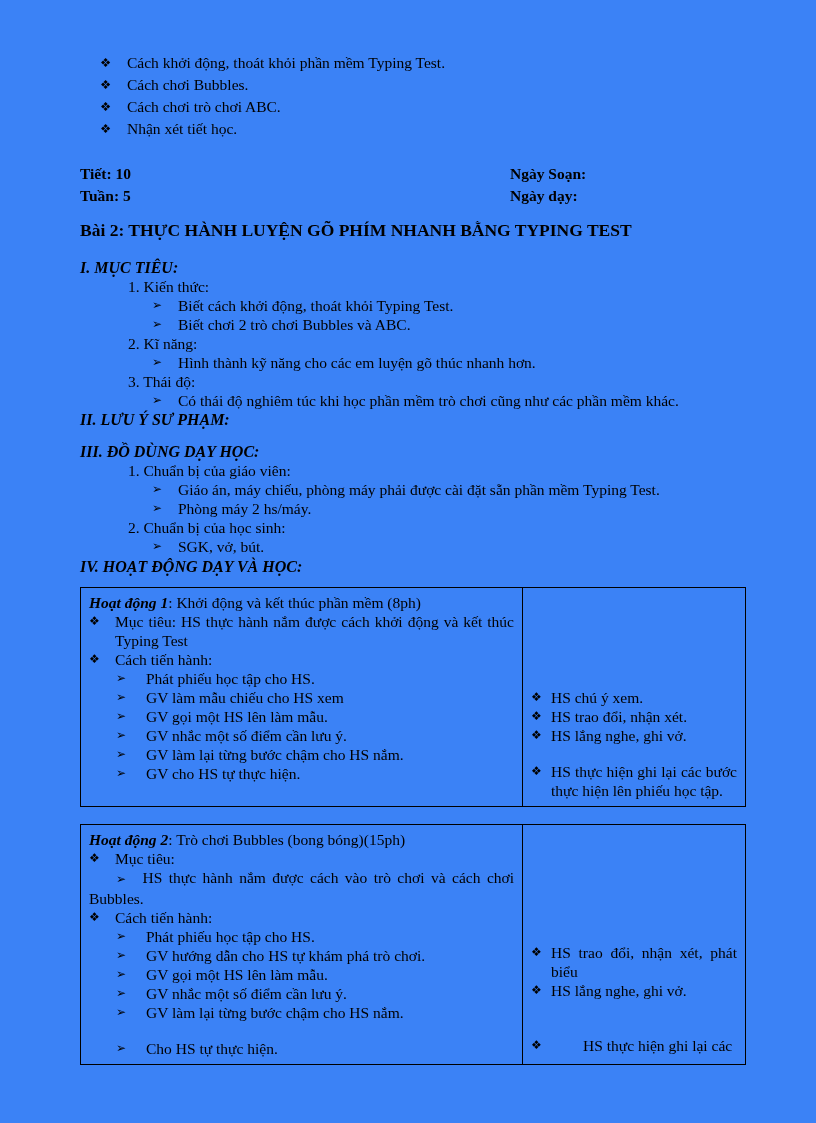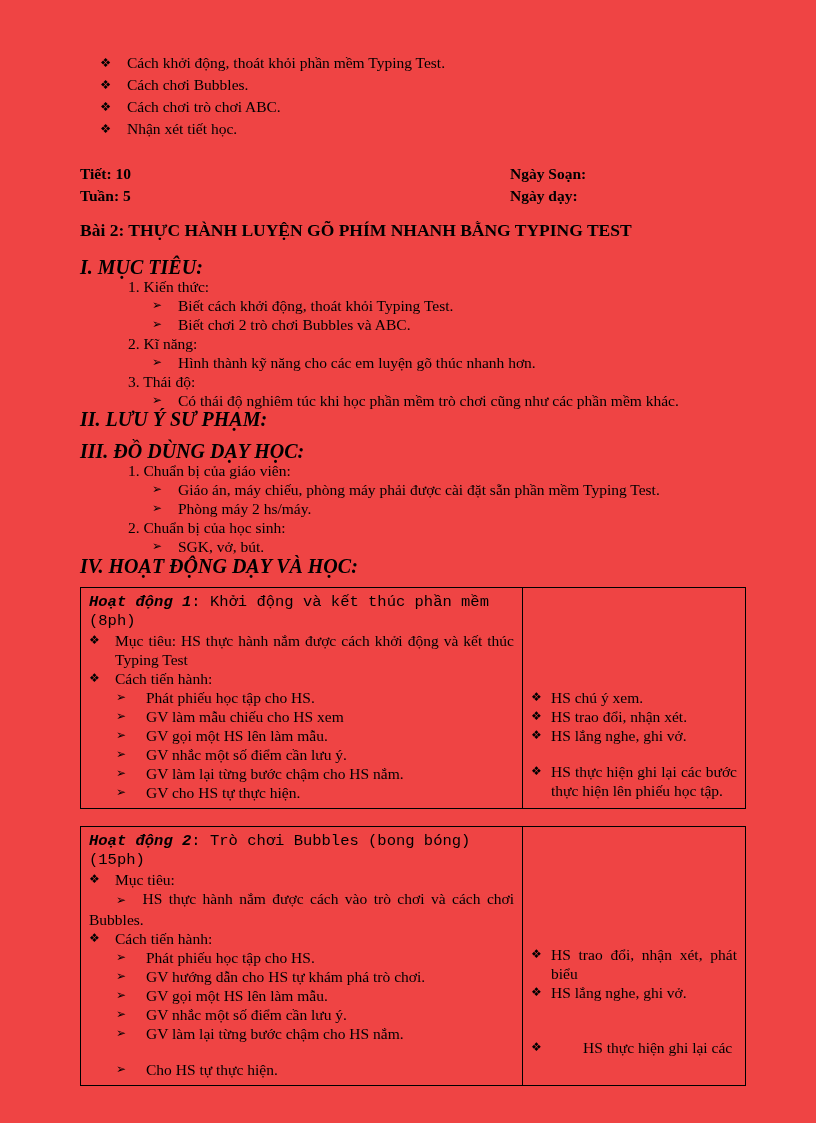--- a/index.html
+++ b/index.html
@@ -7,60 +7,60 @@
     width:816px;height:1123px;
     color:#000;
     font-family:"Liberation Serif","DejaVu Serif",serif;
     font-size:15.5px;
   }
   .page{
     box-sizing:border-box;
     width:816px;height:1123px;
     padding:52px 71px 0 80px;
     overflow:hidden;
-    background:#ef4444;
+    background:#3b82f6;
   }
   
   .li{display:flex;line-height:19px;text-align:justify;}
   .glyph{flex:0 0 auto;font-family:"DejaVu Sans",sans-serif;font-size:12px;line-height:inherit;}
   .diamond>.glyph::before{content:"\2756";}
   .arrow>.glyph::before{content:"\27A2";}
   .txt{flex:1 1 auto;}
 
   
   .toplist .li{line-height:22px;margin-left:20px;text-align:left;}
   .toplist .glyph{width:27px;font-size:12.5px;}
 
   
   .meta{display:flex;font-weight:bold;margin-top:23px;line-height:22px;}
   .meta-col-left{width:430px;}
 
   
   .title{margin-top:10px;font-weight:bold;font-size:17.5px;line-height:26px;}
 
   
-  .h{font-weight:bold;font-style:italic;font-size:20px;line-height:19px;}
+  .h{font-weight:bold;font-style:italic;font-size:16px;line-height:19px;}
   .h-i{margin-top:15px;}
   .h-iii{margin-top:13px;}
   .h-iv{margin-top:1px;}
 
   
   .main-list .li{text-align:left;}
   .main-list .li.num{margin-left:48px;}
   .main-list .li.arrow{margin-left:72px;}
   .main-list .arrow>.glyph{width:26px;}
 
   
   .acttable{border-collapse:collapse;width:665px;table-layout:fixed;}
   .t1{margin-top:11px;}
   .t2{margin-top:17px;}
   .acttable td{border:1.5px solid #000;vertical-align:top;padding:5px 8px 6px 8px;}
   .c-left{width:442px;}
   .c-right{width:223px;}
-  .act-head{line-height:19px;font-family:Liberation Mono, monospace;}
+  .act-head{line-height:19px;}
   .act-bold{font-weight:bold;font-style:italic;}
   .cell .li.diamond>.glyph{width:26px;}
   .cell .li.arrow{margin-left:27px;}
   .cell .li.arrow>.glyph{width:30px;}
   .right-cell .li.diamond>.glyph{width:20px;}
   .right-cell.pad1{padding-top:100px;}
   .right-cell.pad2{padding-top:118px;}
   .gap1{margin-top:17px;}
   .gap2{margin-top:36px;gap:32px;}
   

